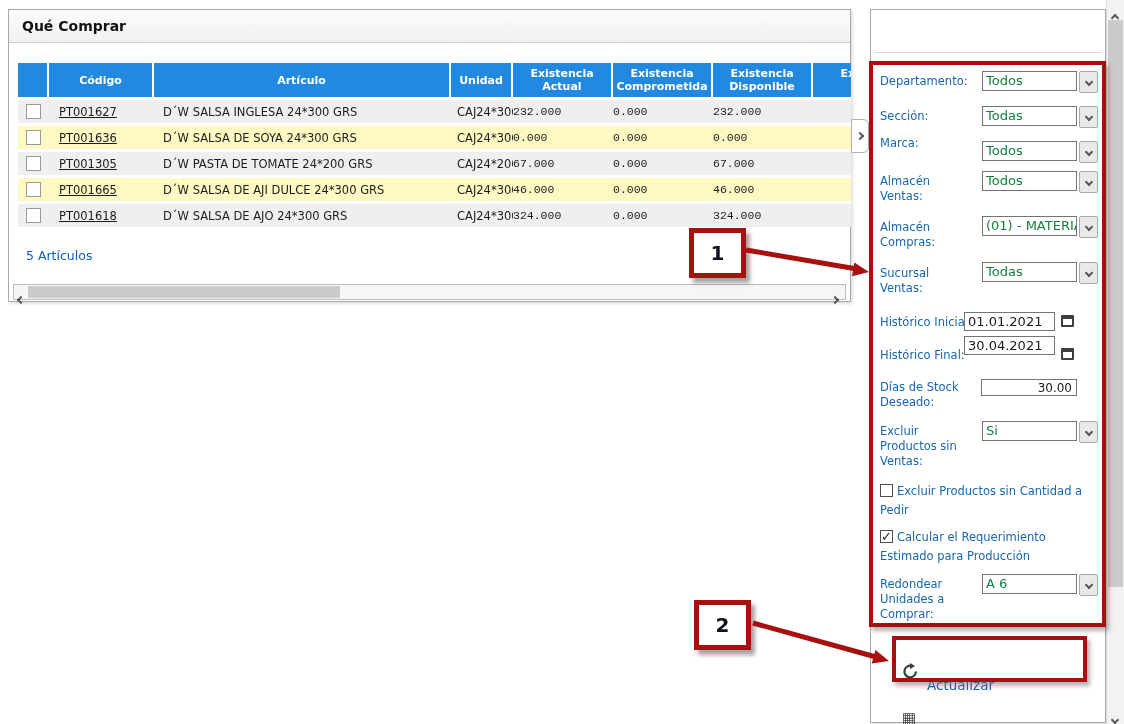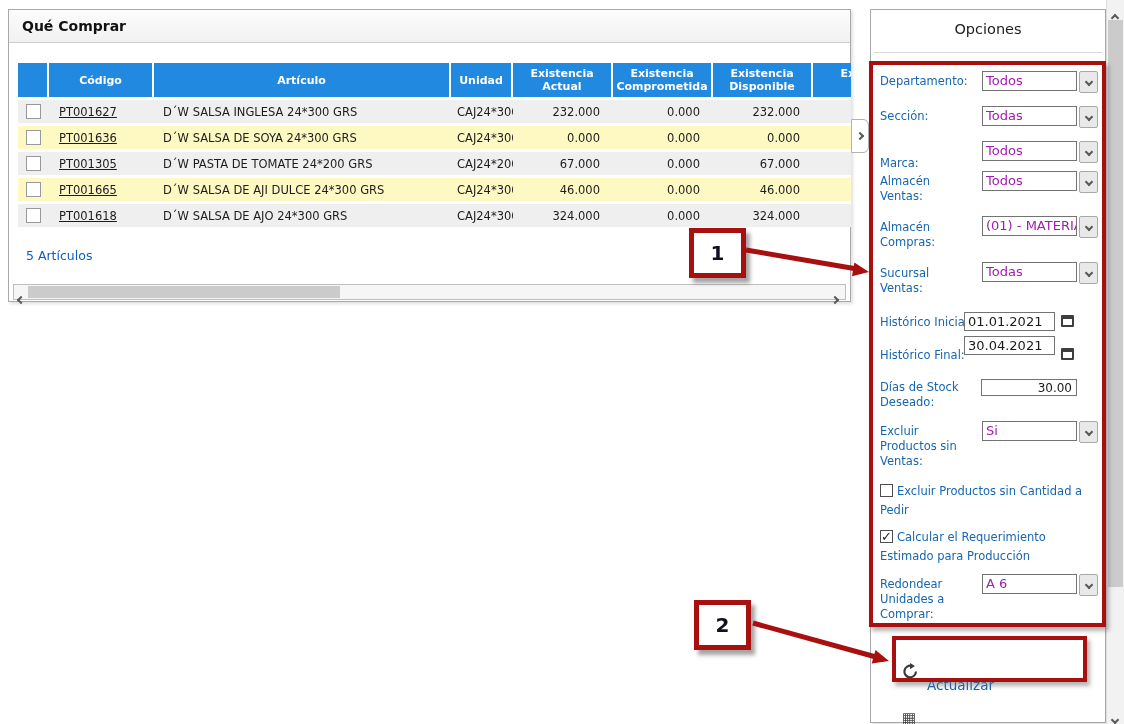--- a/index.html
+++ b/index.html
@@ -21,21 +21,21 @@
   table.grid td { height:26px; border-top:3px solid #fff; font-size:11.5px; color:#1c1c1c;
     vertical-align:middle; white-space:nowrap; overflow:hidden; }
   tr.row-odd td { background:#efefef; }
   tr.row-even td { background:#fef9c3; }
   td.c-check { text-align:center; }
   .row-checkbox { display:inline-block; width:15px; height:15px; background:#fff;
     border:1px solid #999; vertical-align:middle; }
   td.c-code { padding-left:10px; text-decoration:underline;margin-top:9px; }
   td.c-art { padding-left:9px; }
   td.c-uni { padding-left:6px; }
-  td.c-num { text-align:right; padding-right:13px; }
+  td.c-num { text-align:left; padding-right:13px;font-family:Liberation Mono, monospace; }
   .count-link { position:absolute; left:17px; top:238px; font-size:12.5px; color:#0b5fc0; cursor:pointer; }
   .hscroll { position:absolute; left:4px; top:274px; width:833px; height:16px;
     background:#f6f6f6; border:1px solid #bdbdbd; }
   .hthumb { position:absolute; left:14px; top:1px; width:312px; height:12px; background:#cbcbcb; }
   .chev { display:inline-block; width:6px; height:6px;
     border-right:2px solid #5a5a5a; border-bottom:2px solid #5a5a5a; }
   .chev-left  { transform:rotate(135deg); } .chev-right { transform:rotate(-45deg); }
   .chev-down  { transform:rotate(45deg); }  .chev-up    { transform:rotate(-135deg); }
   .hs-btn { position:absolute; top:3px; width:10px; height:10px; cursor:pointer; }
   .hs-left { left:4px; } .hs-right { right:3px; }
@@ -47,21 +47,21 @@
   
   .options-panel { position:absolute; left:870px; top:9px; width:236px; height:714px;
     background:#fff; border:1px solid #a8a8a8; box-shadow:2px 2px 3px rgba(0,0,0,.12); z-index:1; }
   .opt-title { position:absolute; top:11px; left:0; width:100%; text-align:center;
     font-size:14.5px; color:#222; }
   .opt-sep { position:absolute; top:42px; left:3px; right:3px; border-top:1px solid #d8d8d8; }
   .opt-label { position:absolute; left:9px; width:100px; font-size:11.5px; line-height:15px;
     color:#1766ad; white-space:pre-line; }
   .dd { position:absolute; left:111px; display:flex; gap:2px; align-items:flex-start; }
   .dd-field { width:95px; height:20px; border:1px solid #737373; background:#fff;
-    font-size:13px; color:#a21caf; padding:1px 3px; white-space:nowrap; overflow:hidden; }
+    font-size:13px; color:#15803d; padding:1px 3px; white-space:nowrap; overflow:hidden; }
   .dd-btn { width:19px; height:22px; background:#e9e9e9; border:1px solid #a8a8a8;
     border-radius:2px; display:flex; align-items:center; justify-content:center; cursor:pointer; }
   .date-field { position:absolute; left:93px; width:91px; height:19px; border:1px solid #737373;
     background:#fff; font-size:13px; color:#1a1a1a; padding:1px 3px; white-space:nowrap; }
   .cal-btn { position:absolute; left:188px; width:17px; height:17px;
     display:flex; align-items:center; justify-content:center; cursor:pointer; }
   .cal-icon { width:13px; height:12px; border:2px solid #3e3e3e; border-top-width:4px; border-radius:1px; background:#fff; }
   .num-field { position:absolute; left:110px; width:96px; height:17px; border:1px solid #737373;
     background:#fff; font-size:12px; color:#1a1a1a; text-align:right; padding:1px 4px; }
   .cb-row { position:absolute; left:9px; width:224px; font-size:11.5px; line-height:19px; color:#1766ad; }
@@ -188,40 +188,39 @@
     <div class="hthumb"></div>
     <span class="hs-btn hs-right"><span class="chev chev-right"></span></span>
   </div>
 </div>
 
 <div class="expand-tab">
   <span class="chev chev-right"></span>
 </div>
 
 <div class="options-panel">
-  <div class="opt-title">Opciones</div>
   <div class="opt-sep"></div>
 
   <div class="opt-label" style="top:64px">Departamento:</div>
   <div class="dd" style="top:61px">
     <div class="dd-field">Todos</div>
     <div class="dd-btn">
         <span class="chev chev-down"></span>
       </div>
   </div>
 
   <div class="opt-label" style="top:99px">Sección:</div>
   <div class="dd" style="top:96px">
     <div class="dd-field">Todas</div>
     <div class="dd-btn">
         <span class="chev chev-down"></span>
       </div>
   </div>
 
-  <div class="opt-label" style="top:146px">Marca:</div>
+  <div class="opt-label" style="top:126px">Marca:</div>
   <div class="dd" style="top:131px">
     <div class="dd-field">Todos</div>
     <div class="dd-btn">
         <span class="chev chev-down"></span>
       </div>
   </div>
 
   <div class="opt-label" style="top:164px">Almacén
 Ventas:</div>
   <div class="dd" style="top:161px">

